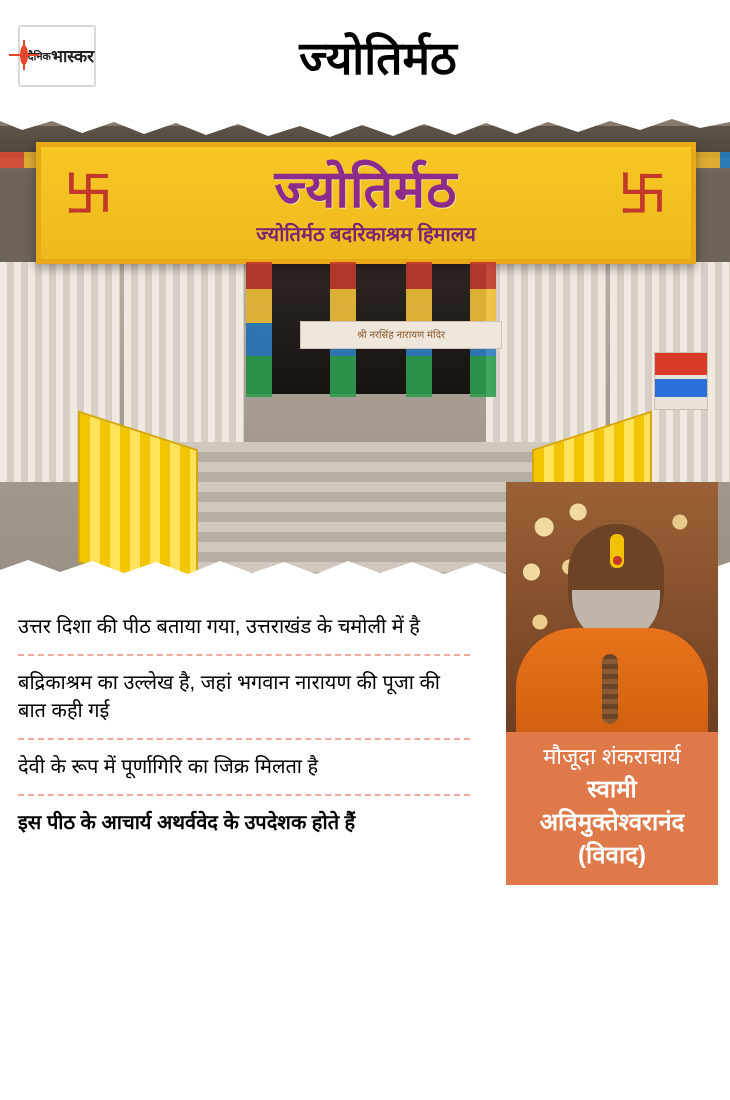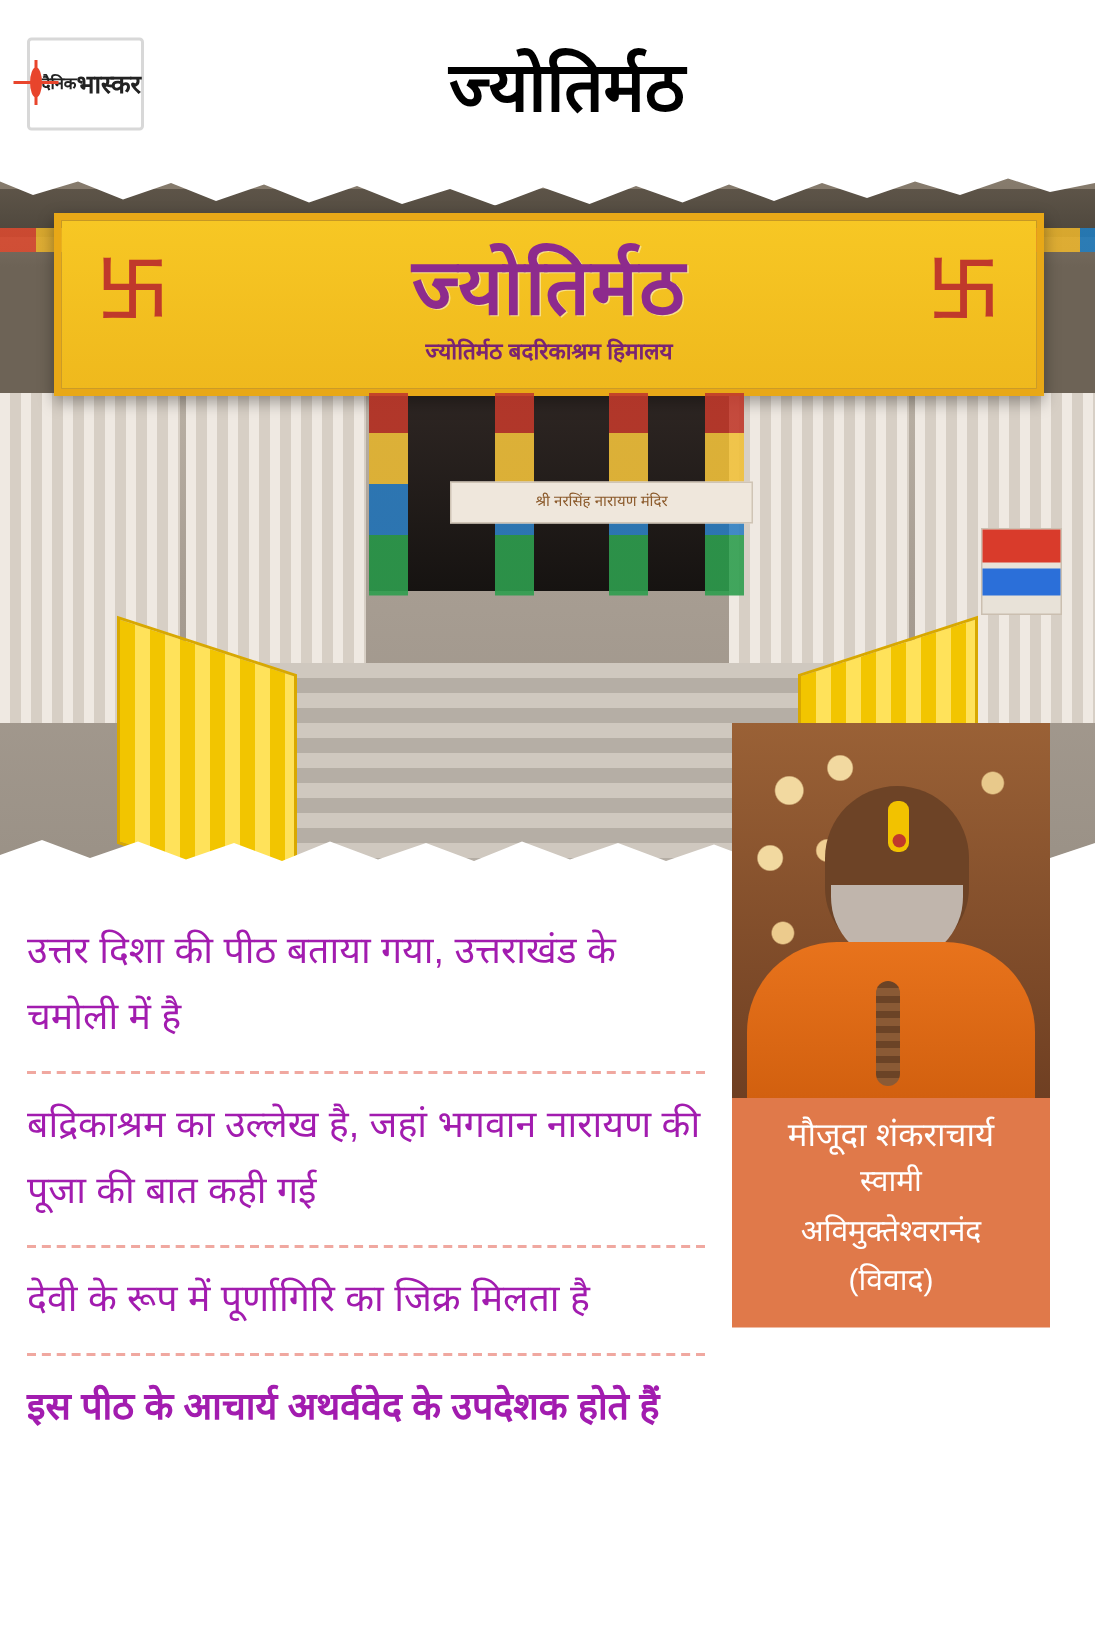--- a/index.html
+++ b/index.html
@@ -143,21 +143,21 @@
   }
   .sign-main {
     font-size: 52px;
     font-weight: bold;
     color: #8d2b8d;
     line-height: 58px;
     letter-spacing: 1px;
     text-shadow: 1px 1px 0 #f6e08a;
   }
   .sign-sub {
-    font-size: 15px;
+    font-size: 20px;
     font-weight: bold;
     color: #7a2472;
     margin-top: 2px;
   }
   .swastik {
     position: absolute;
     top: 24px;
     font-size: 44px;
     color: #c0392b;
     font-weight: bold;
@@ -274,33 +274,33 @@
     background: #ffffff;
     box-sizing: border-box;
     padding: 18px 0 0 0;
   }
   .facts {
     width: 470px;
     padding-left: 18px;
     box-sizing: border-box;
   }
   .fact {
-    font-size: 25px;
-    line-height: 44px;
-    color: #a21caf;
+    font-size: 20px;
+    line-height: 28px;
+    color: #000000;
     padding: 12px 0 14px 0;
     border-bottom: 2px dashed #f0a8a0;
   }
   .fact:last-child { border-bottom: none; font-weight: bold; }
   .fact.wide { width: 700px; }
 
   
   .portrait-card {
     position: absolute;
-    right: 30px;
+    right: 12px;
     top: -100px;
     width: 212px;
     z-index: 8;
   }
   .portrait-photo {
     width: 212px;
     height: 250px;
     background: linear-gradient(180deg,#8f5a33 0%, #7c4a2a 100%);
     position: relative;
     overflow: hidden;
@@ -365,23 +365,23 @@
     text-align: center;
     padding: 10px 6px 14px 6px;
     box-sizing: border-box;
   }
   .cap-small {
     font-size: 22px;
     line-height: 30px;
     font-weight: normal;
   }
   .cap-big {
-    font-size: 20px;
+    font-size: 24px;
     line-height: 33px;
-    font-weight: normal;
+    font-weight: bold;
   }
 </style>
 </head>
 <body>
 
 <div class="header">
   <div class="logo">
     <div class="logo-sun"></div>
     <div class="logo-text1">दैनिक</div>
     <div class="logo-text2">भास्कर</div>

